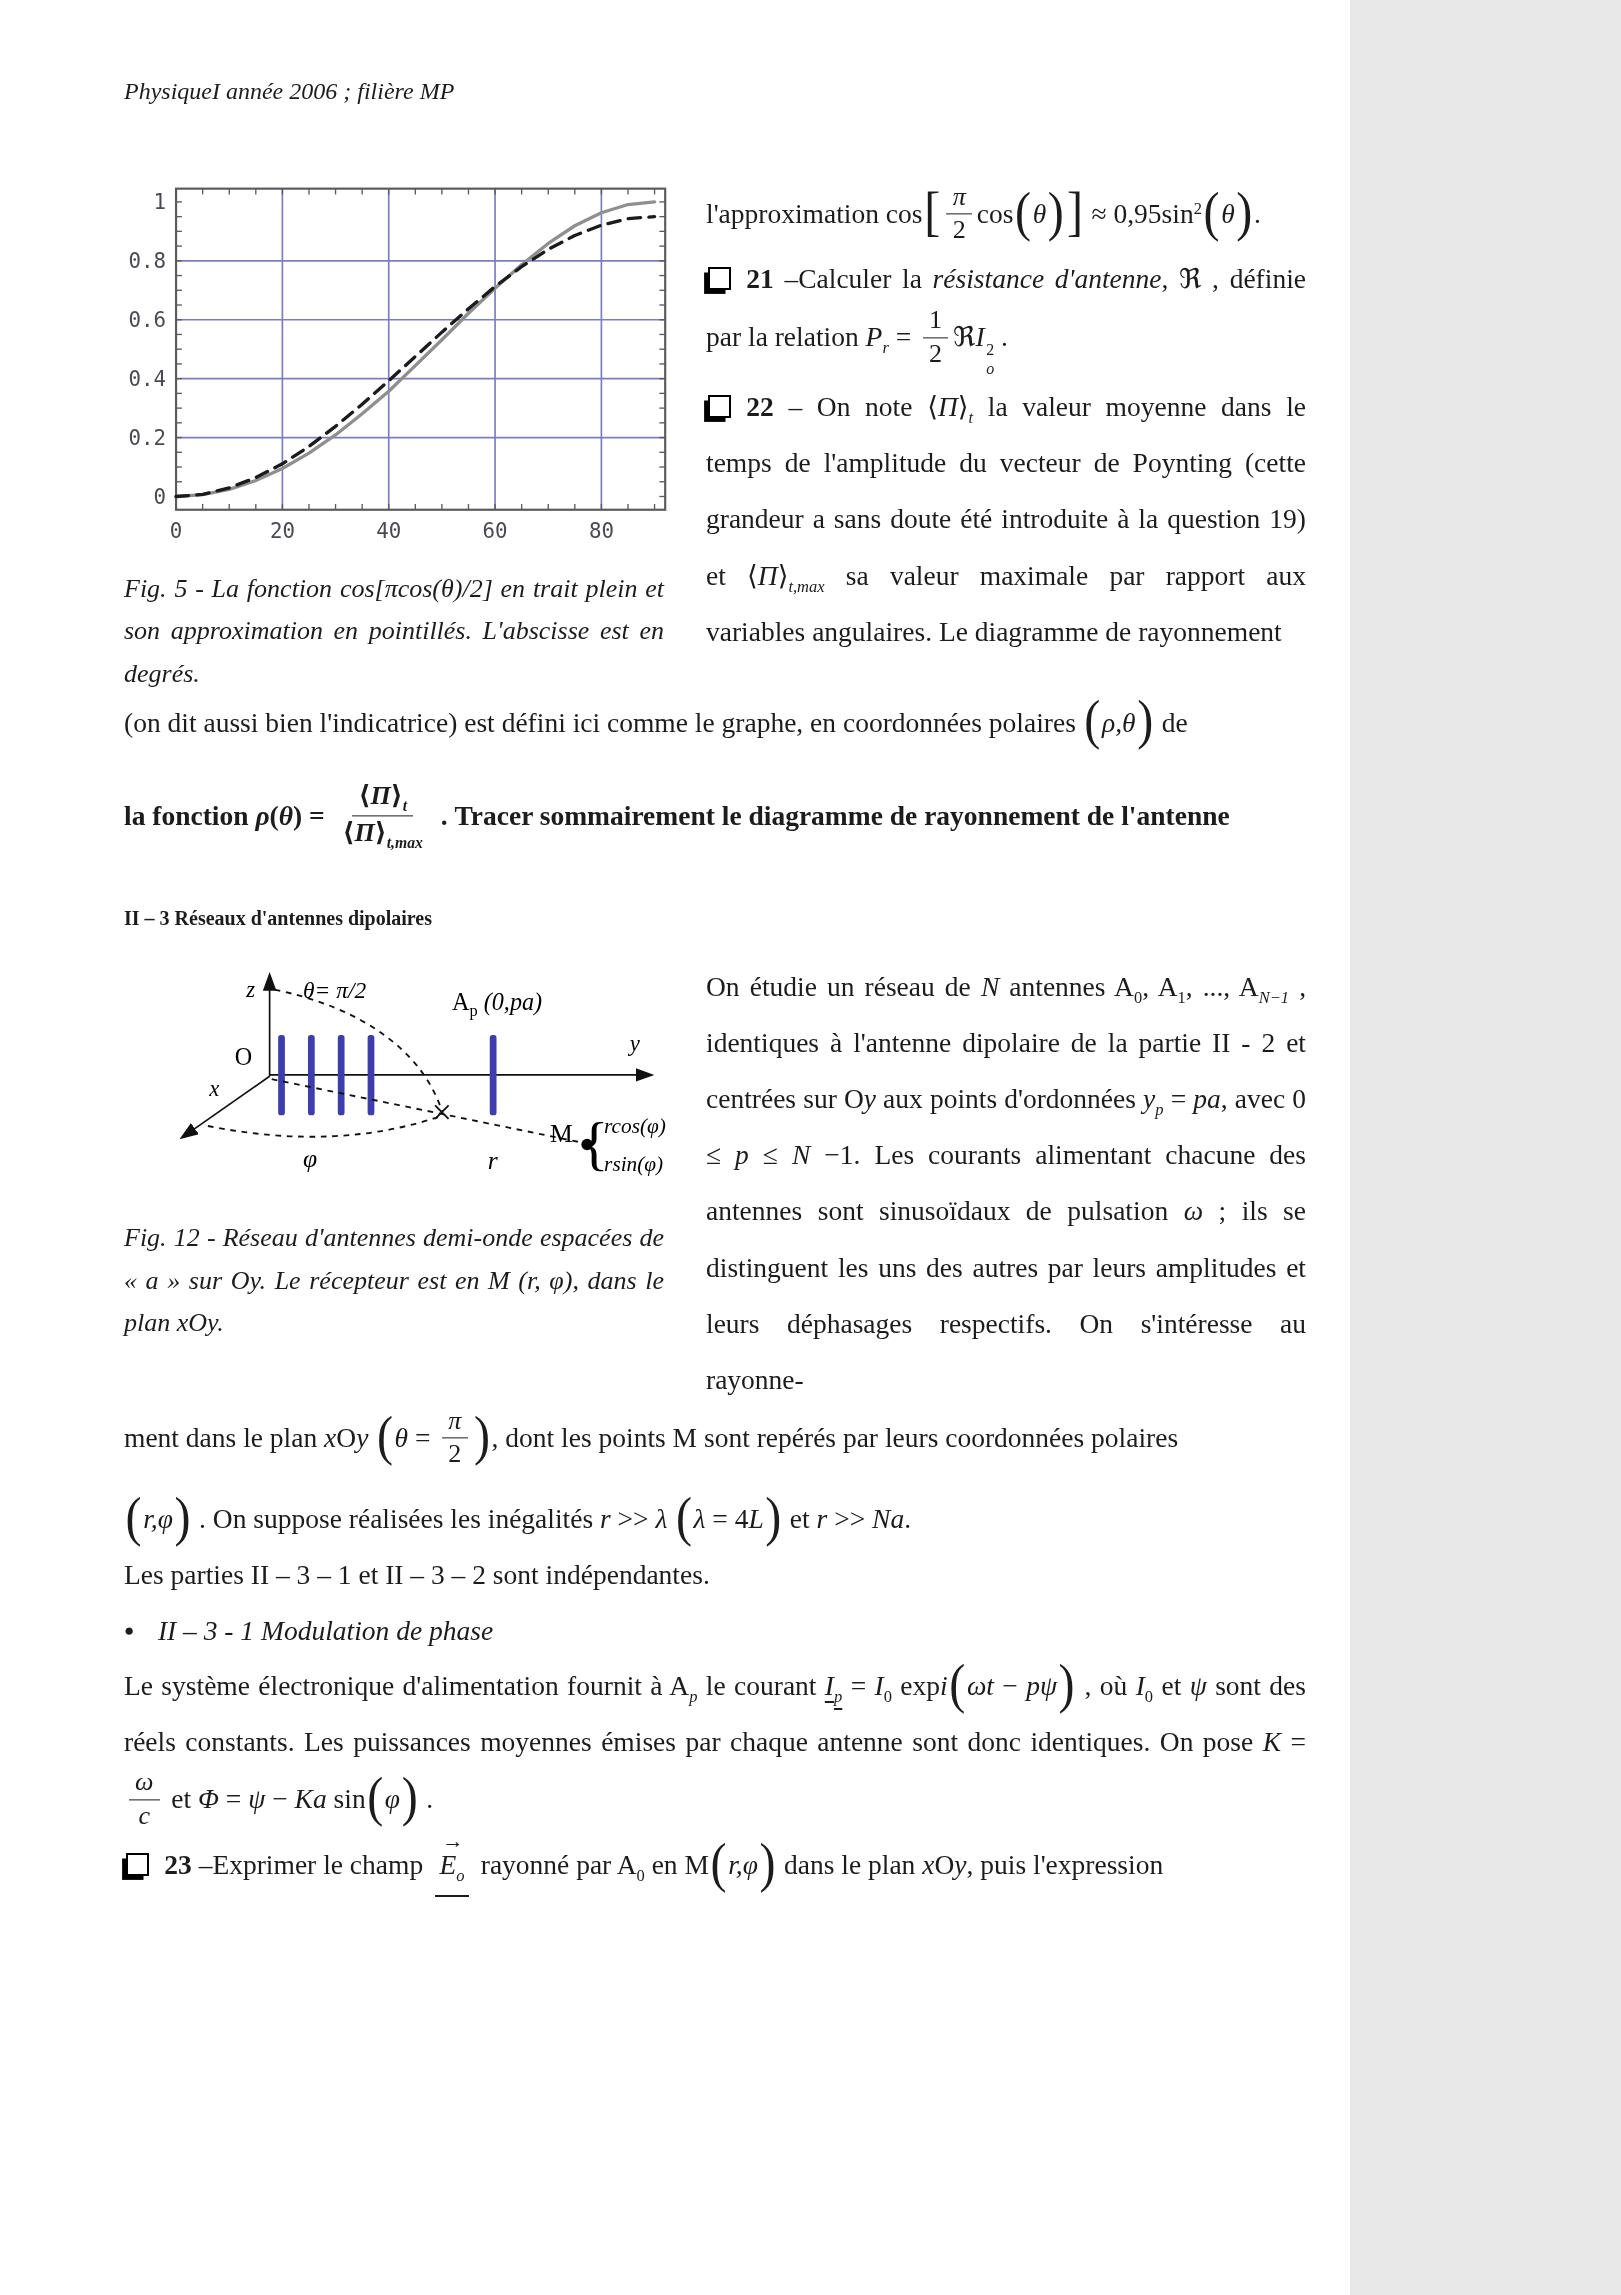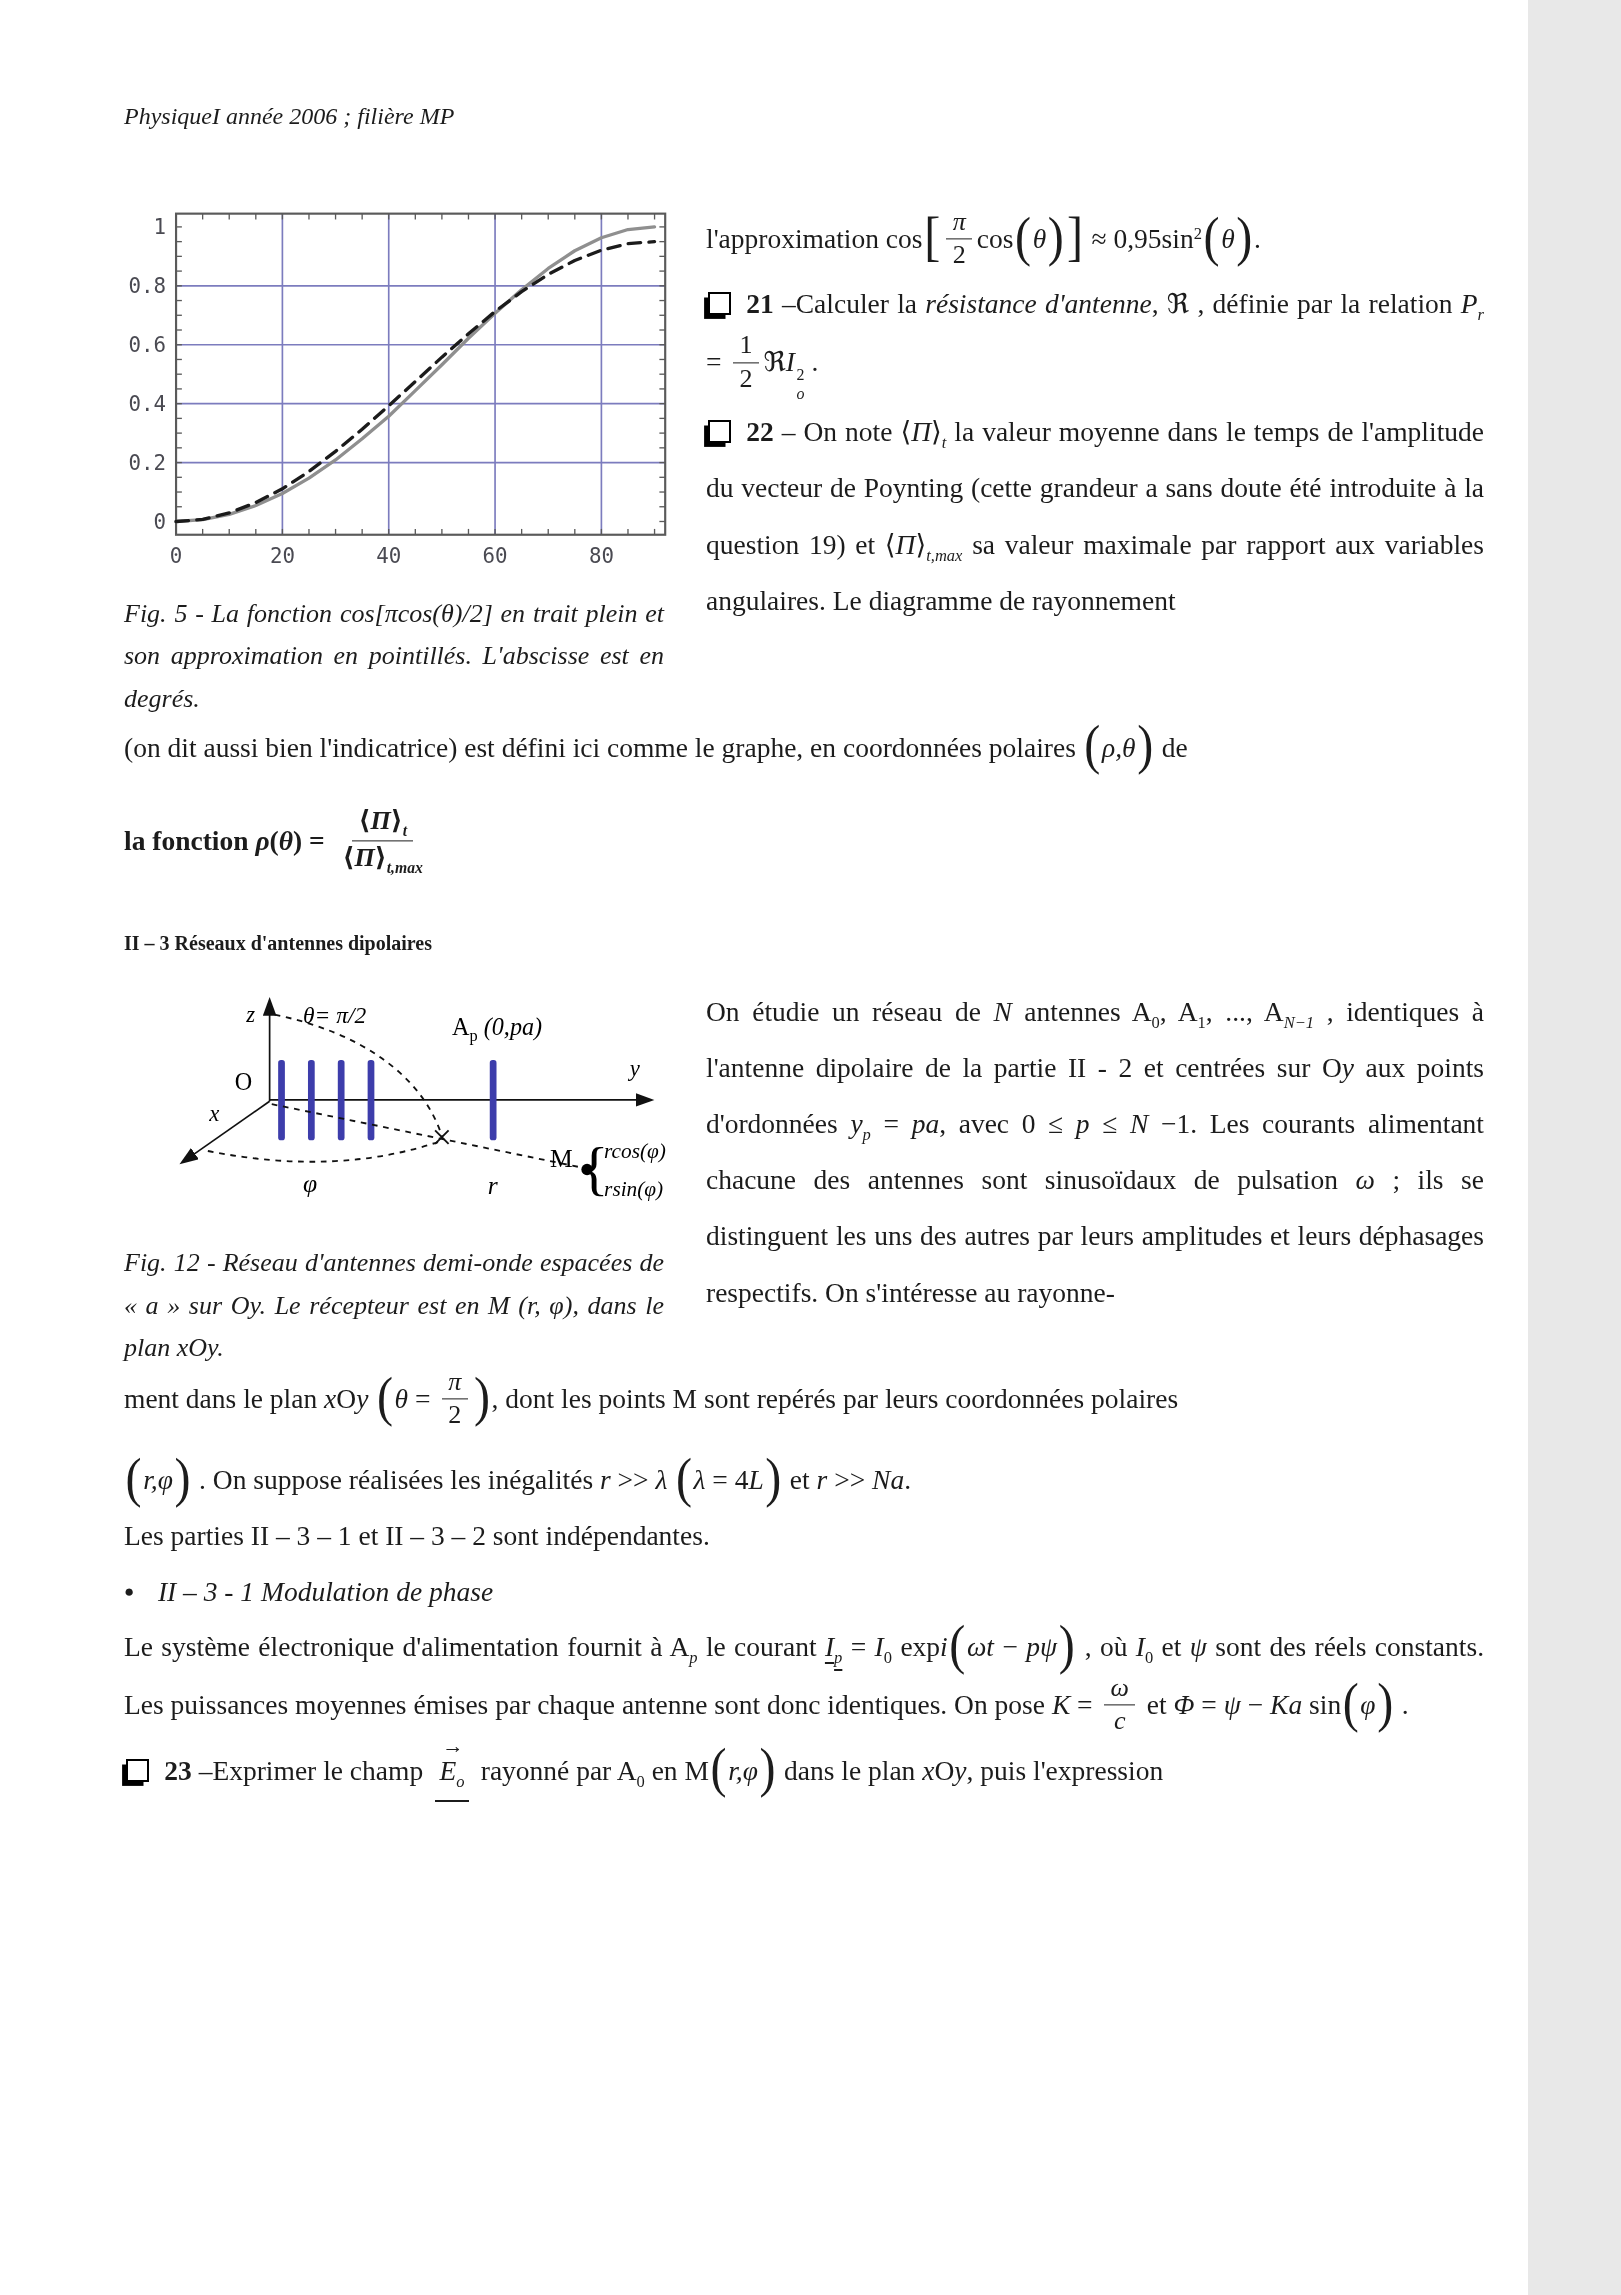--- a/index.html
+++ b/index.html
@@ -1,21 +1,21 @@
 <!DOCTYPE html>
 <html style="font-size:12.6px"><head>
 <meta charset="utf-8">
 <style>
   html,body{margin:0;padding:0;background:#e8e8e8;}
   .page{
     position:relative;
-    width:1528px;height:2295px;
+    width:1350px;height:2295px;
     background:#ffffff;
     box-sizing:border-box;
-    padding:86px 44px 0 124px;
+    padding:61px 44px 0 124px;
     font-family:"Liberation Serif","DejaVu Serif",serif;
     color:var(--ink,#1c1c1c);
     overflow:hidden;
   }
   .hdr{
     font-style:italic;
     font-size:24px;
     margin:17.3px 0 0 0;
   }
   .row{display:flex;align-items:flex-start;gap:28px;}
@@ -209,21 +209,21 @@
             <span style="font-style: italic;">o</span>
           </span><span class=""> .</span></p>
       <p class="body mt-b"><span class="chk"></span><span class="s-b">22</span><span class=""> – On  note  </span><span class="s-ang">⟨</span><span class="s-i">Π</span><span class="s-ang">⟩</span><span class="s-sub s-i">t</span><span class="">  la  valeur  moyenne  dans  le temps  de  l'amplitude  du  vecteur  de  Poynting  (cette grandeur a sans doute été introduite à la question 19) et  </span><span class="s-ang">⟨</span><span class="s-i">Π</span><span class="s-ang">⟩</span><span class="s-sub s-i">t,max</span><span class="">   sa  valeur  maximale  par  rapport  aux variables  angulaires.  Le  diagramme  de  rayonnement</span></p>
     </div>
   </div>
 
   <p class="body mt-a"><span class="">(on dit aussi bien l'indicatrice) est défini ici comme le graphe, en coordonnées polaires </span><span class="big">(</span><span class="s-i">ρ,θ</span><span class="big">)</span><span class=""> de</span></p>
   <p class="body" style="margin-top:32px;font-weight:bold;"><span class="">la fonction </span><span class="s-i">ρ</span><span class="">(</span><span class="s-i">θ</span><span class="">) = </span><span class="frac">
         <span class="fn"><span class="s-ang">⟨</span><span class="s-i">Π</span><span class="s-ang">⟩</span><span class="s-sub s-i">t</span></span>
         <span class="fd"><span class="s-ang">⟨</span><span class="s-i">Π</span><span class="s-ang">⟩</span><span class="s-sub s-i">t,max</span></span>
-      </span></p>
+      </span><span class=""> . Tracer sommairement le diagramme de rayonnement de l'antenne</span></p>
 
   <h2 class="sec">II – 3 Réseaux d'antennes dipolaires</h2>
 
   <div class="row row2">
     <figure class="figcol">
       <svg viewBox="0 0 780 345" width="554" height="245">
         <defs>
           <marker id="arr" markerWidth="12" markerHeight="10" refX="9" refY="4" orient="auto">
             <path d="M0,0 L11,4 L0,8 z" fill="#111"></path>
           </marker>

